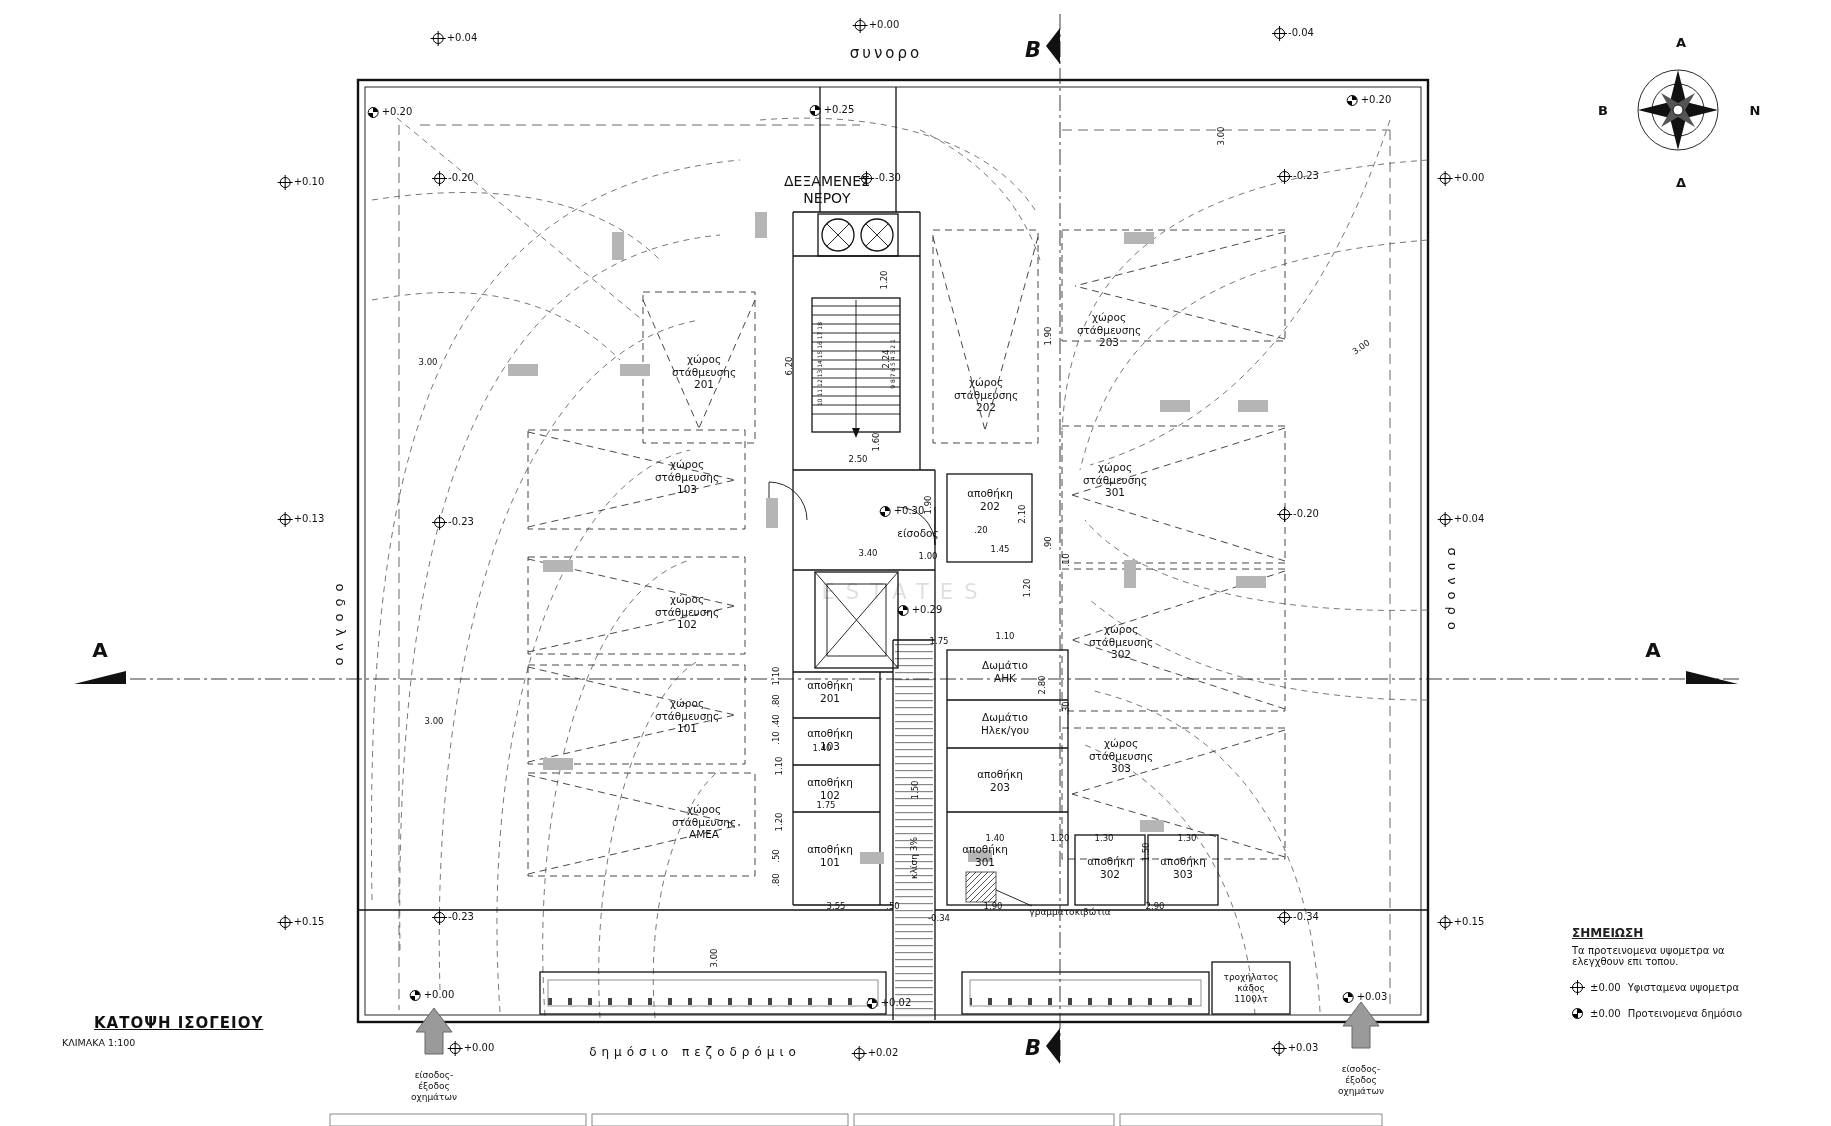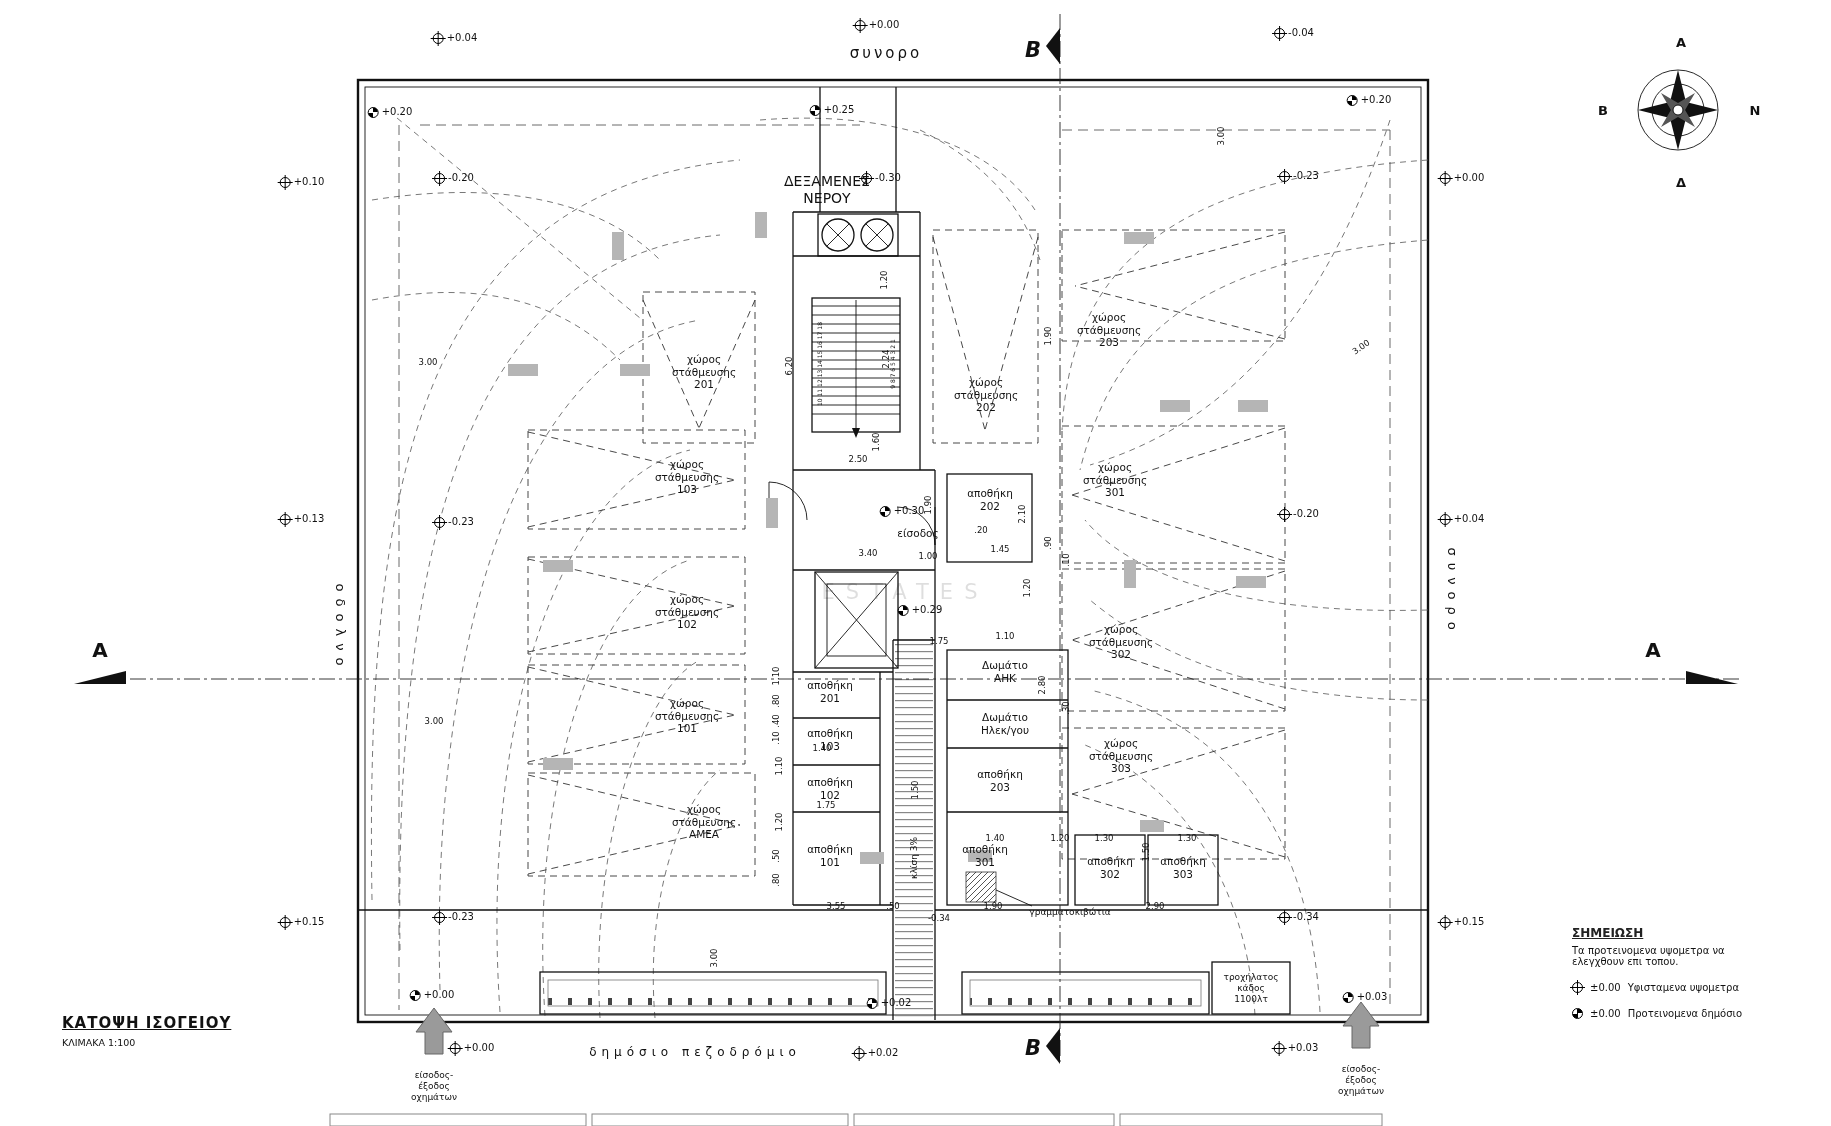--- a/index.html
+++ b/index.html
@@ -37,21 +37,21 @@
   .secB{font-size:21px;font-weight:bold;font-style:italic;}
   .secB.top{left:1033px;top:50px;} .secB.bottom{left:1033px;top:1048px;}
   .secA{font-size:20px;font-weight:bold;}
   .secA.left{left:100px;top:650px;} .secA.right{left:1653px;top:650px;}
   .cmp{font-size:13px;font-weight:bold;}
   .cmp.a{left:1681px;top:42px;} .cmp.b{left:1603px;top:110px;}
   .cmp.n{left:1755px;top:110px;} .cmp.d{left:1681px;top:182px;}
   .wm1{left:905px;top:527px;font-size:62px;font-weight:bold;letter-spacing:8px;color:rgba(0,0,0,.13);}
   .wm2{left:905px;top:592px;font-size:21px;letter-spacing:11px;color:rgba(0,0,0,.13);}
   .title-block{position:absolute;left:62px;top:1014px;}
-  .title-block .t{font-size:15px;font-weight:bold;text-decoration:underline;letter-spacing:1px;}
+  .title-block .t{font-size:15px;font-weight:bold;text-decoration:underline;letter-spacing:1px;margin-left:32px;}
   .title-block .s{font-size:9.5px;margin-top:5px;}
   .notes{position:absolute;left:1572px;top:926px;width:250px;}
   .notes .h{font-size:12px;font-weight:bold;text-decoration:underline;color:#222;}
   .notes .b{font-size:10px;margin-top:5px;white-space:pre-line;}
   .notes .row{display:flex;align-items:center;gap:7px;font-size:10px;margin-top:15px;}
 </style>
 </head>
 <body>
 
 <div class="sheet">

